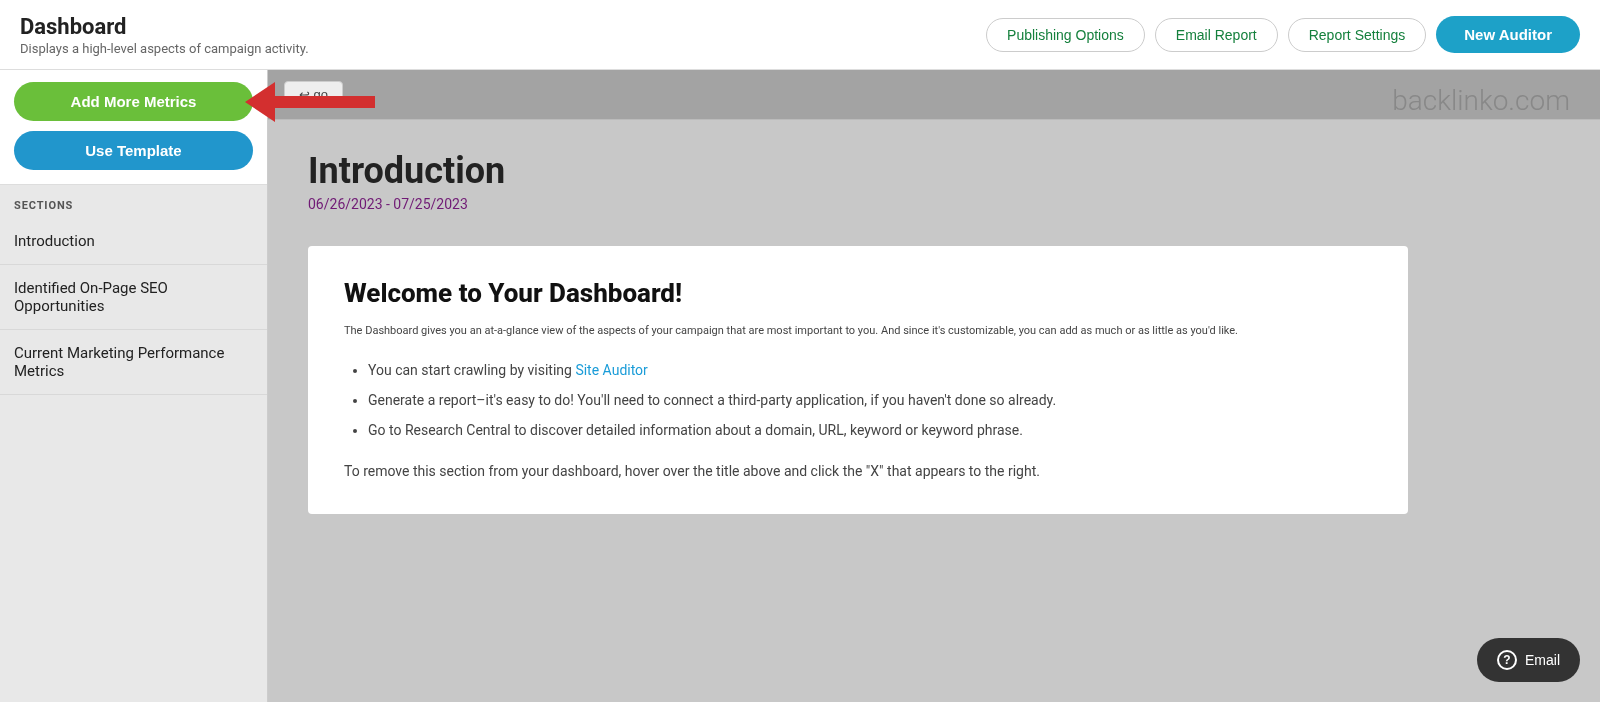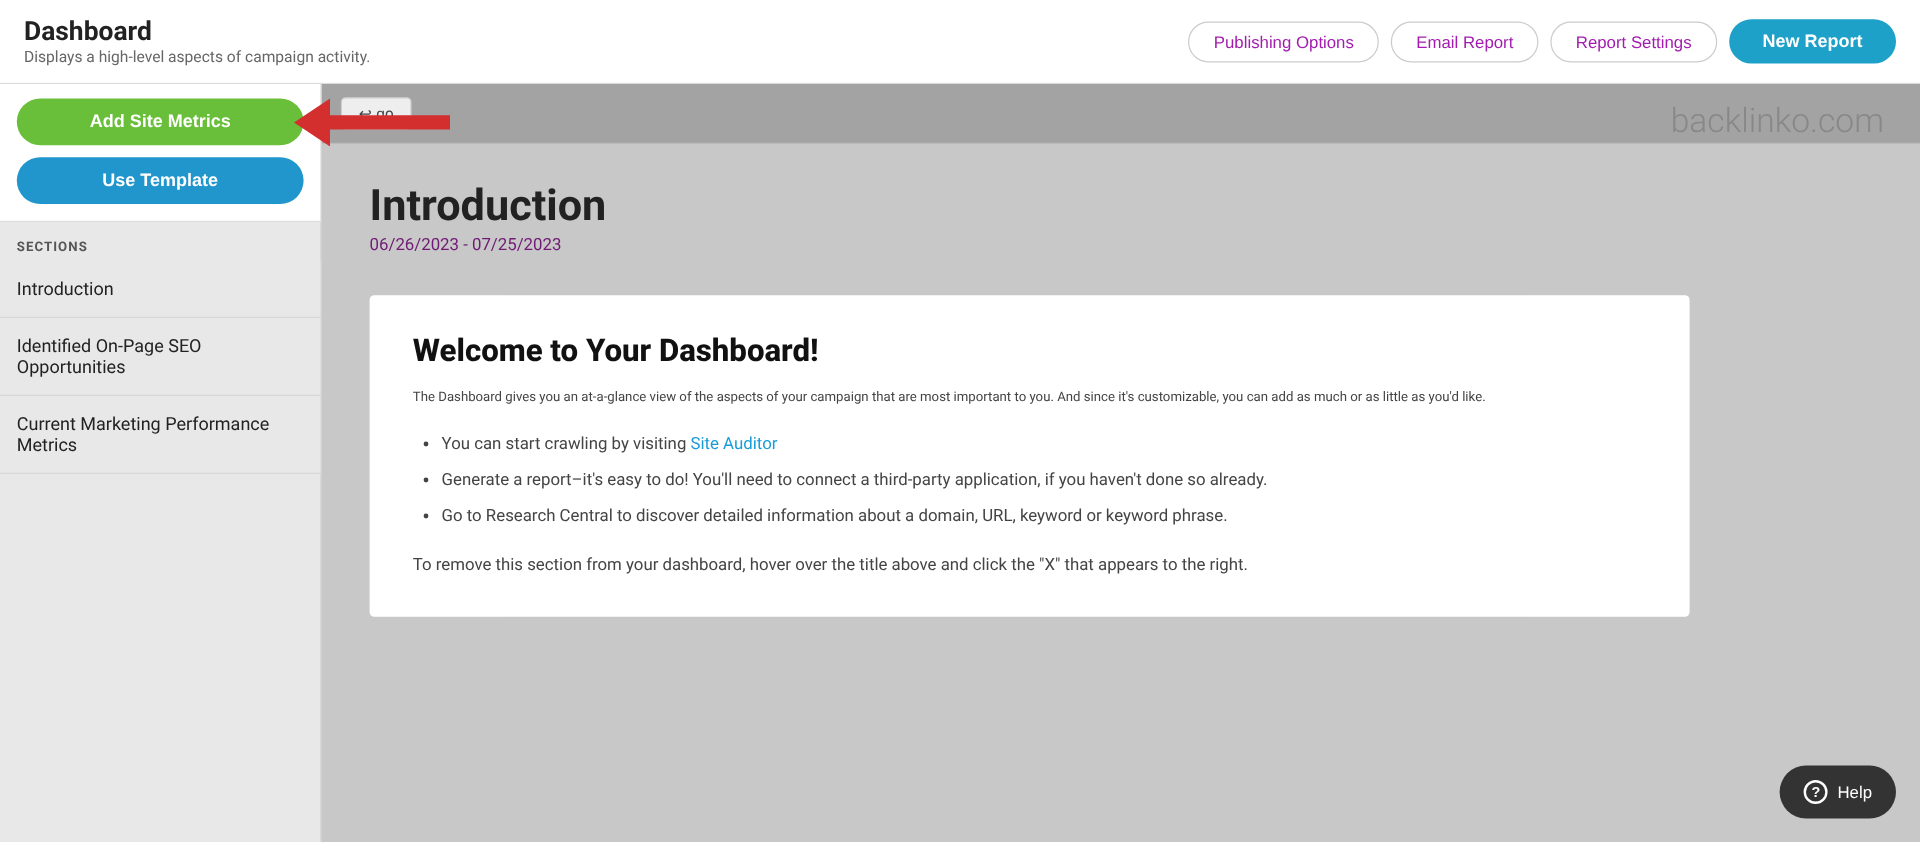--- a/index.html
+++ b/index.html
@@ -36,21 +36,21 @@
       display: flex;
       align-items: center;
       gap: 10px;
     }
     .btn-outline {
       background: #fff;
       border: 1px solid #ccc;
       border-radius: 20px;
       padding: 8px 20px;
       font-size: 14px;
-      color: #a21caf;
+      color: #15803d;
       cursor: pointer;
     }
     .btn-new-report {
       background: #1da1c8;
       border: none;
       border-radius: 20px;
       padding: 10px 28px;
       font-size: 15px;
       font-weight: 600;
       color: #fff;
@@ -270,29 +270,29 @@
 
 <div class="header">
   <div class="header-left">
     <div class="header-title">Dashboard</div>
     <div class="header-subtitle">Displays a high-level aspects of campaign activity.</div>
   </div>
   <div class="header-actions">
     <button class="btn-outline">Publishing Options</button>
     <button class="btn-outline">Email Report</button>
     <button class="btn-outline">Report Settings</button>
-    <button class="btn-new-report">New Report</button>
+    <button class="btn-new-report">New Auditor</button>
   </div>
 </div>
 
 <div class="layout">
 
   <div class="sidebar">
     <div class="sidebar-top">
-      <button class="btn-add-metrics">Add Site Metrics</button>
+      <button class="btn-add-metrics">Add More Metrics</button>
       <button class="btn-use-template">Use Template</button>
     </div>
 
     <div class="arrow-container">
       <div style="position:relative; display:flex; align-items:center;">
 
         <svg width="130" height="40" viewBox="0 0 130 40">
           <polygon points="0,20 30,0 30,14 130,14 130,26 30,26 30,40" fill="#d32f2f"></polygon>
         </svg>
       </div>
@@ -341,17 +341,17 @@
             <span>Go to Research Central to discover detailed information about a domain, URL, keyword or keyword phrase.</span>
           </li>
         </ul>
 
         <p class="card-footer">To remove this section from your dashboard, hover over the title above and click the "X" that appears to the right.</p>
       </div>
     </div>
 
     <button class="help-btn">
       <div class="help-circle">?</div>
-      <span>Help</span>
+      <span>Email</span>
     </button>
 
   </div>
 </div>
 
 </body></html>

